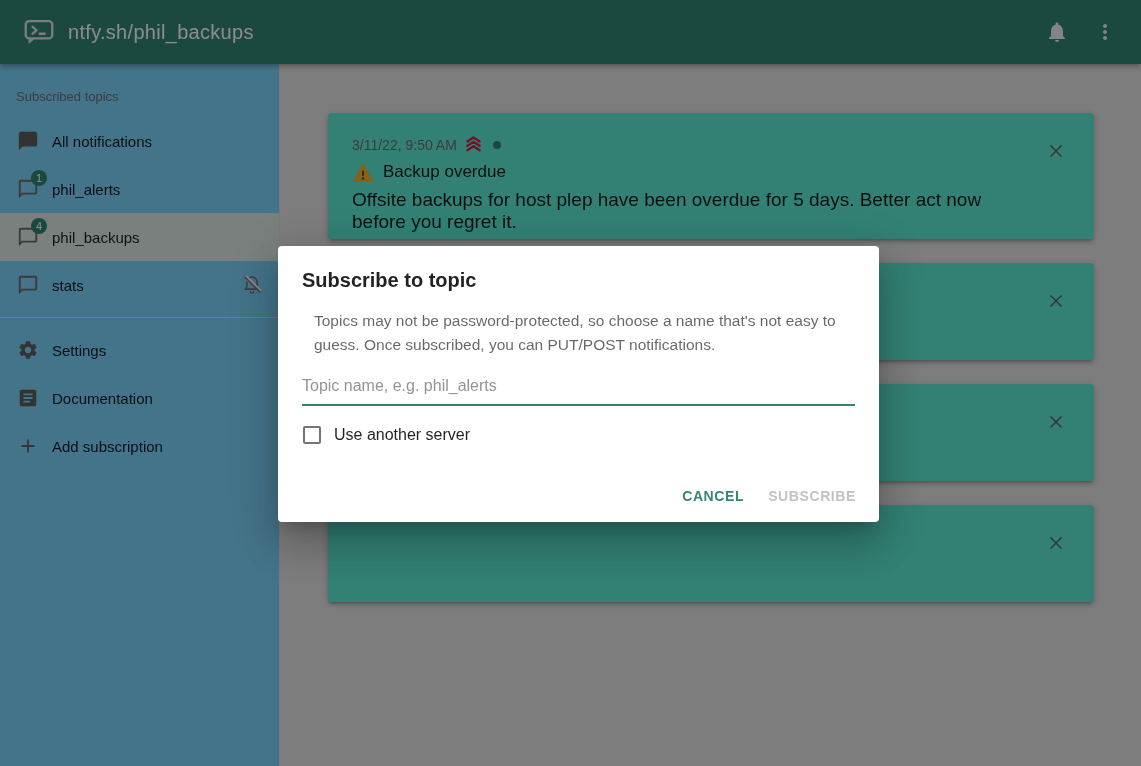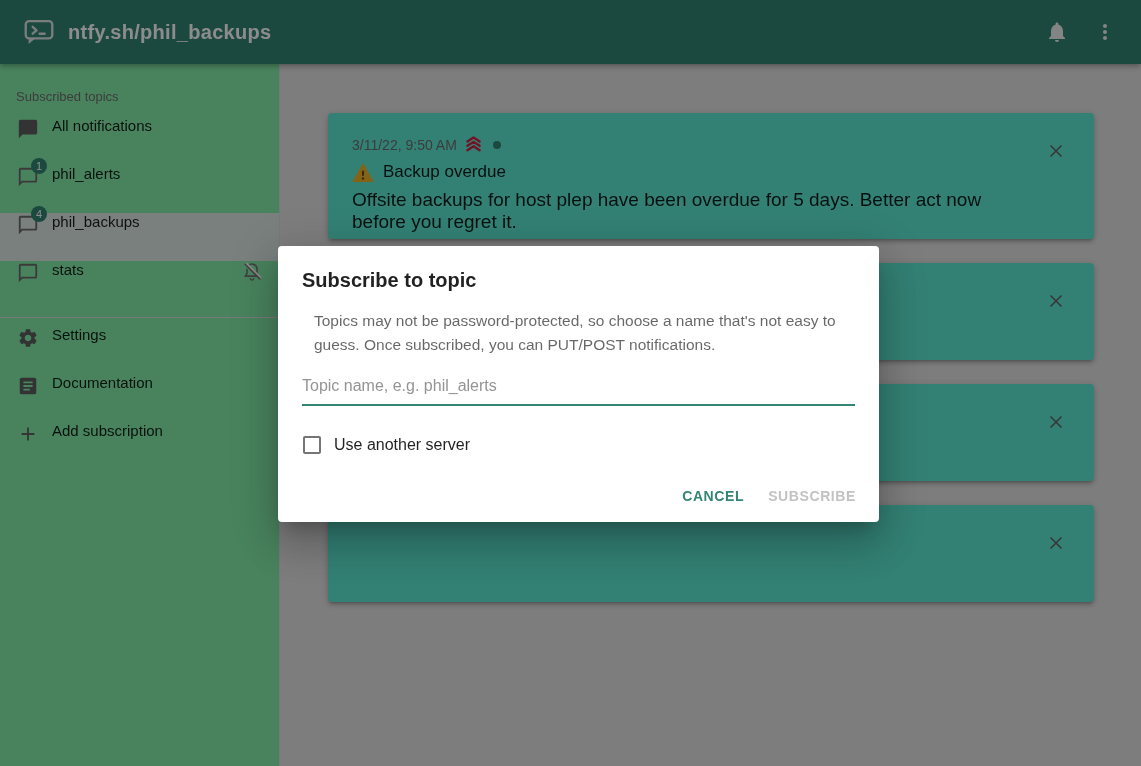--- a/index.html
+++ b/index.html
@@ -4,30 +4,30 @@
 <style>
   * { box-sizing: border-box; }
   html, body { margin:0; padding:0; width:1141px; height:766px; overflow:hidden;
     font-family:"Liberation Sans", sans-serif; background:#fff; }
   .page { position:absolute; inset:0; }
 
   
   .appbar { position:absolute; top:0; left:0; right:0; height:64px; background:#338574;
     display:flex; align-items:center; padding:0 16px 0 24px;
     box-shadow:0 2px 4px -1px rgba(0,0,0,.2), 0 4px 5px 0 rgba(0,0,0,.14); z-index:2; }
-  .appbar h1 { color:#fff; font-size:20px; font-weight:bold; letter-spacing:.3px; margin:0 0 0 14px; }
+  .appbar h1 { color:#fff; font-size:20px; font-weight:normal; letter-spacing:.3px; margin:0 0 0 14px; }
   .appbar-actions { margin-left:auto; display:flex; gap:8px; }
   .iconbtn { width:40px; height:40px; border:none; background:transparent; border-radius:50%;
     display:flex; align-items:center; justify-content:center; cursor:pointer; padding:0; }
 
   
-  .sidebar { position:absolute; top:64px; left:0; width:280px; bottom:0; background:#86efac;
+  .sidebar { position:absolute; top:64px; left:0; width:280px; bottom:0; background:#7dd3fc;
     border-right:1px solid #dcdcdc; z-index:1; }
   .subheader { padding:25px 16px 13px; font-size:13px; color:#6f6f6f; }
-  .nav-item { height:48px; display:flex; align-items:flex-start; padding:0 16px; cursor:pointer;
+  .nav-item { height:48px; display:flex; align-items:center; padding:0 16px; cursor:pointer;
     font-size:15px; color:rgba(0,0,0,.87); }
   .nav-item.selected { background:#dfe9e6; }
   .nav-icon { width:24px; height:24px; margin-right:12px; position:relative; flex:none;
     display:flex; align-items:center; justify-content:center; }
   .badge { position:absolute; top:-7px; right:-7px; min-width:16px; height:16px; border-radius:8px;
     background:#338574; color:#fff; font-size:11px; line-height:16px; text-align:center; padding:0 2px; }
   .nav-right { margin-left:auto; display:flex; align-items:center; }
   .divider { border:none; border-top:1px solid #dddddd; margin:8px 0; }
 
   
@@ -51,21 +51,21 @@
   .overlay { position:absolute; inset:0; background:rgba(0,0,0,.45); z-index:10; }
   .dialog { position:absolute; left:278px; top:246px; width:601px; height:276px; background:#fff;
     border-radius:4px; z-index:20;
     box-shadow:0 11px 15px -7px rgba(0,0,0,.2), 0 24px 38px 3px rgba(0,0,0,.14), 0 9px 46px 8px rgba(0,0,0,.12); }
   .dlg-title { margin:21px 24px 0; font-size:20px; font-weight:bold; color:rgba(0,0,0,.87); line-height:26px; }
   .dlg-desc { margin:16px 36px 0; font-size:15.5px; line-height:24px; color:rgba(0,0,0,.6); }
   .dlg-input { display:block; width:553px; margin:12px 24px 0; border:none; outline:none;
     border-bottom:2px solid #338574; font-size:16px; padding:8px 0 9px; color:rgba(0,0,0,.87);
     font-family:"Liberation Sans", sans-serif; background:transparent; }
   .dlg-input::placeholder { color:#949494; opacity:1; }
-  .dlg-check { margin:30px 24px 0; display:flex; align-items:center; cursor:pointer; }
+  .dlg-check { margin:20px 24px 0; display:flex; align-items:center; cursor:pointer; }
   .checkbox { width:18px; height:18px; border:2px solid #757575; border-radius:2px; flex:none; margin-left:1px; }
   .check-label { margin-left:13px; font-size:16px; color:rgba(0,0,0,.87); }
   .dlg-actions { position:absolute; right:15px; bottom:11px; display:flex; gap:8px; }
   .btn { font-family:"Liberation Sans", sans-serif; font-size:14px; font-weight:bold; letter-spacing:.6px;
     padding:7px 8px; background:none; border:none; border-radius:4px; cursor:pointer; }
   .btn.cancel { color:#338574; }
   .btn.subscribe { color:#c2c2c2; cursor:default; }
 </style>
 </head>
 <body>

